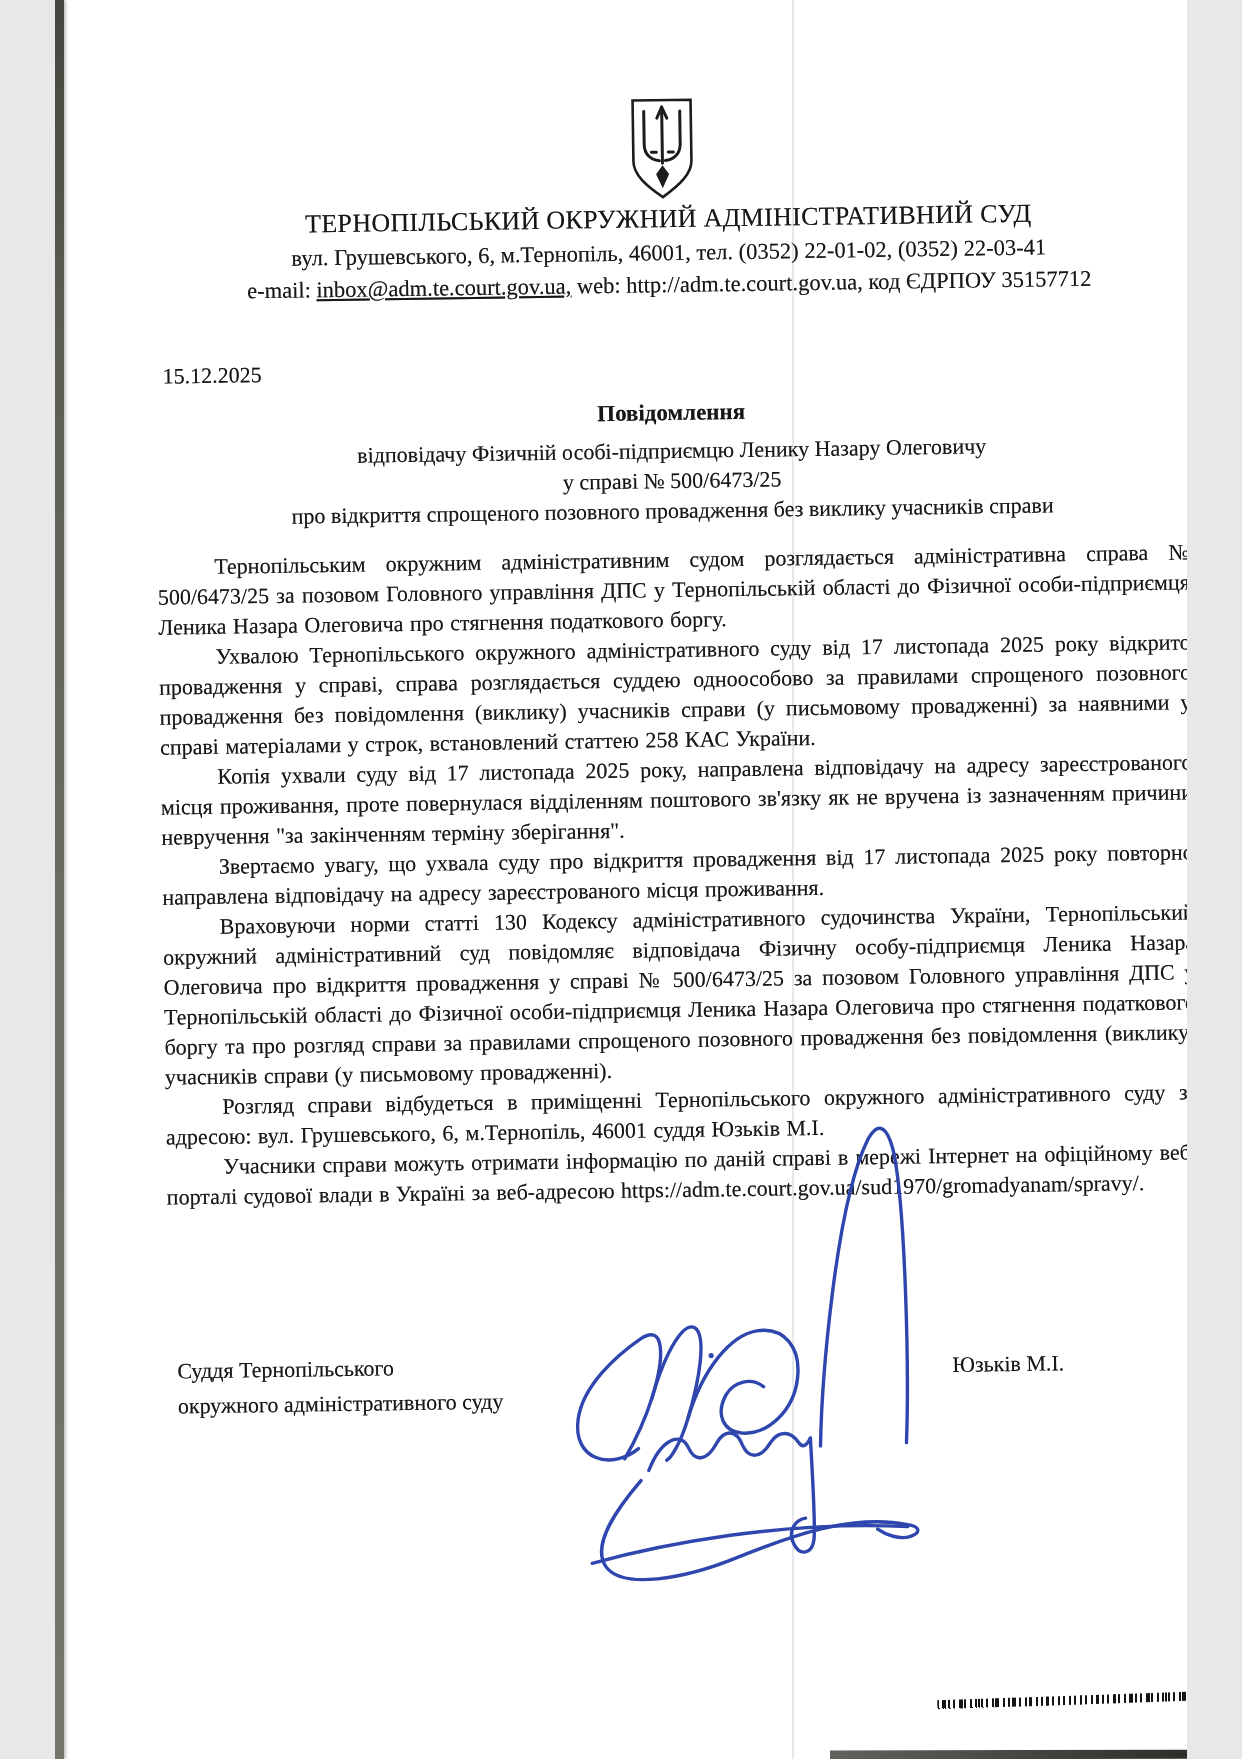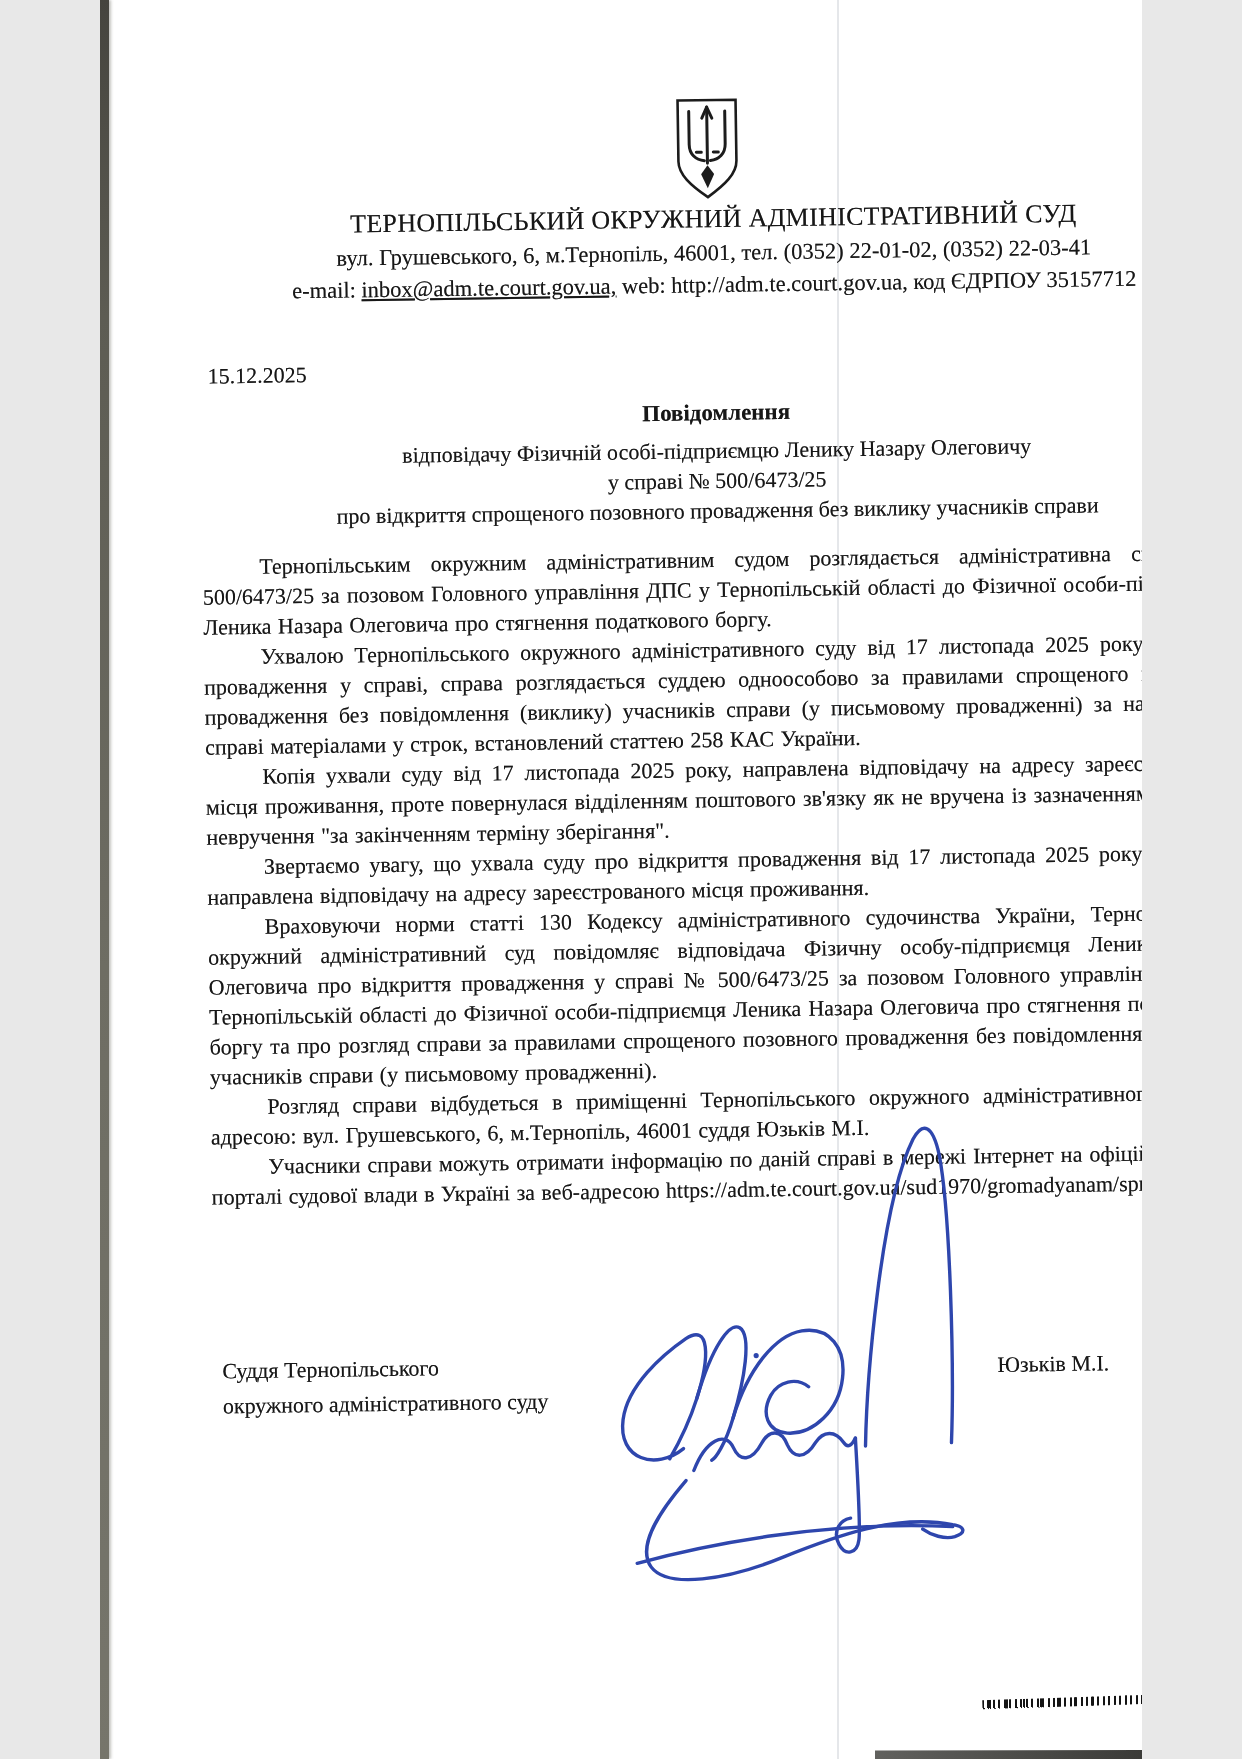--- a/index.html
+++ b/index.html
@@ -1,18 +1,18 @@
 <!DOCTYPE html>
 <html><head>
 <meta charset="utf-8">
 <style>
   html,body{margin:0;padding:0;background:#e8e8e8;}
   .page{
     position:relative;
-    width:1042px;height:1759px;
+    width:1132px;height:1759px;
     margin:0 auto;
     background:#ffffff;
     overflow:hidden;
     font-family:"Liberation Serif", serif;
     color:#171717;
   }
   
   .edge-left{
     position:absolute;left:0;top:0;width:9px;height:1759px;
     background:linear-gradient(to bottom,#45443e 0%,#5d5c53 18%,#6e6d63 55%,#76756b 100%);

